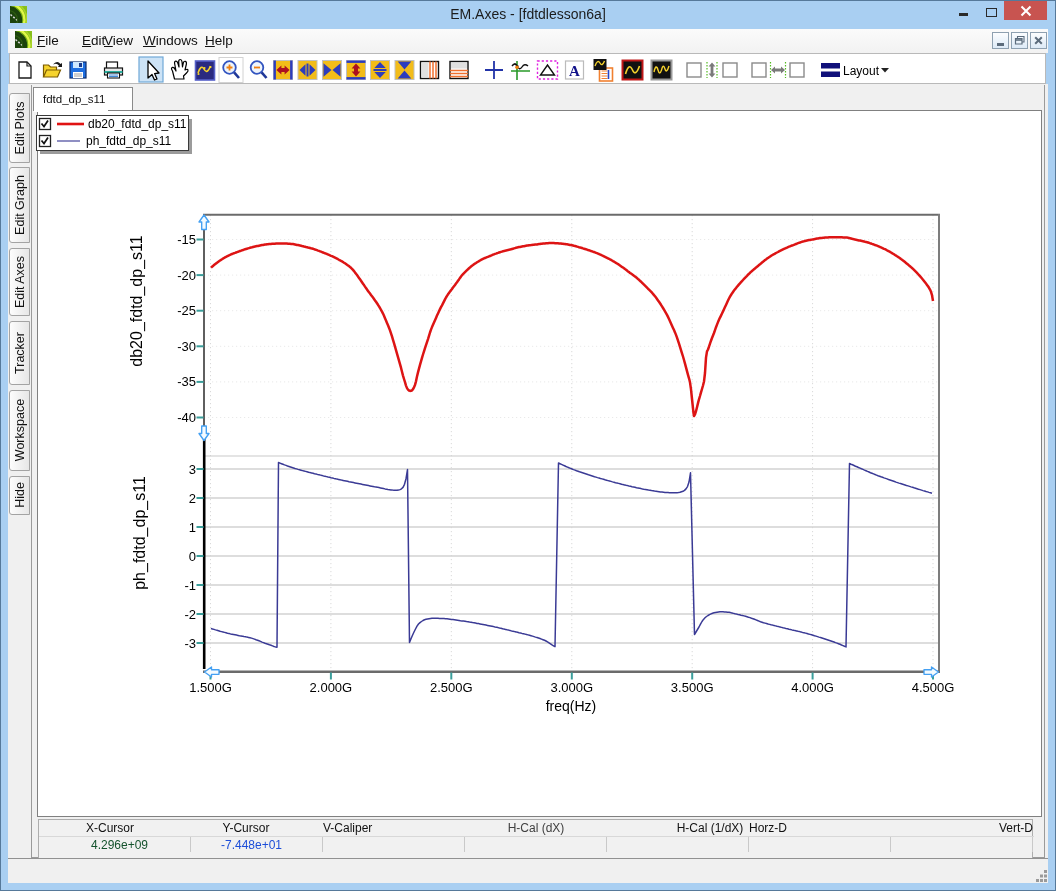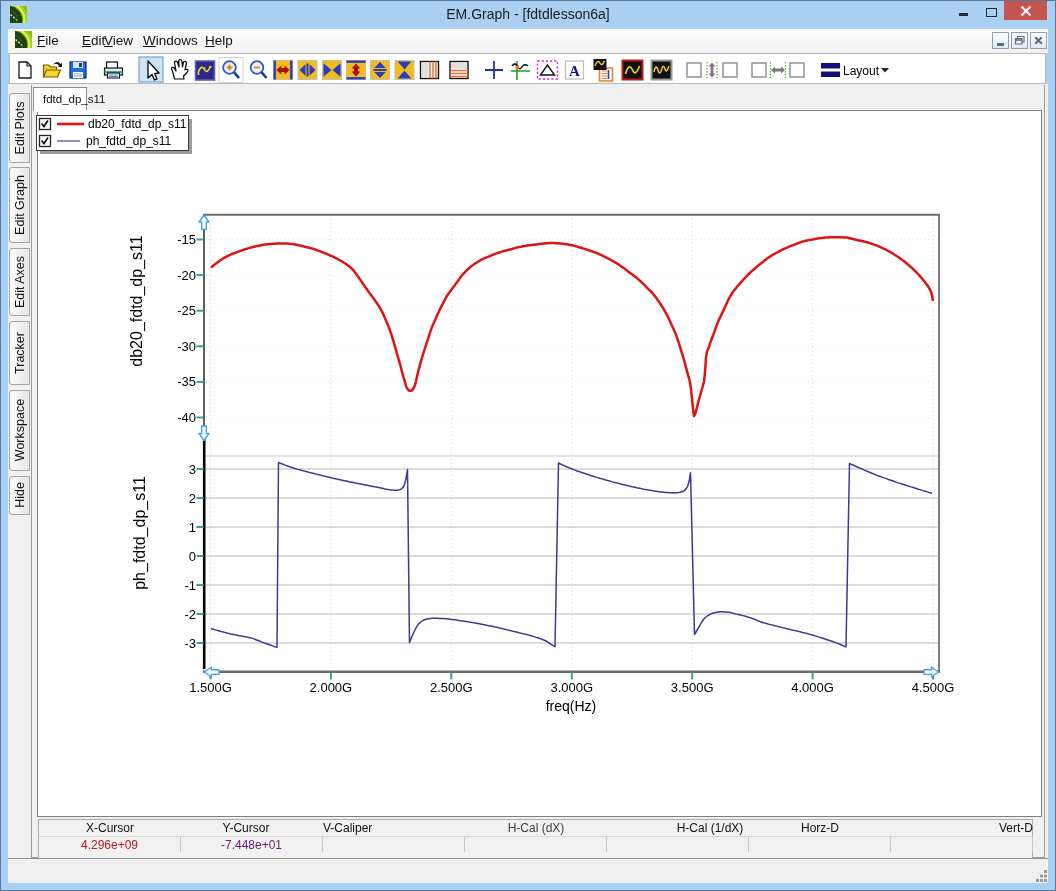--- a/index.html
+++ b/index.html
@@ -17,21 +17,21 @@
         </linearGradient>
       </defs>
       <rect width="17" height="17" fill="url(#gg)"></rect>
       <circle cx="-2" cy="14" r="14.2" fill="#1c430c"></circle>
       <circle cx="-2" cy="14" r="16.4" fill="none" stroke="#dff648" stroke-width="2.6"></circle>
       <circle cx="-2" cy="14" r="18.9" fill="none" stroke="#a8d428" stroke-width="1.6"></circle>
       <circle cx="-2" cy="14" r="14.9" fill="none" stroke="#7ab01a" stroke-width="0.7"></circle>
       <path d="M0.5 8.5 L 8.5 15.5" stroke="#d8d8d8" stroke-width="1.5" stroke-dasharray="2,1.6"></path>
       <circle cx="-2" cy="14" r="9.5" fill="none" stroke="#2e5c10" stroke-width="1.2"></circle>
     </svg></div>
-<div class="abs" style="left:0;top:6px;width:1056px;text-align:center;font-size:14px;color:#1c1c1c">EM.Graph - [fdtdlesson6a]</div>
+<div class="abs" style="left:0;top:6px;width:1056px;text-align:center;font-size:14px;color:#1c1c1c">EM.Axes - [fdtdlesson6a]</div>
 
 <div class="abs" style="left:959px;top:13px;width:9px;height:3px;background:#2a2a2a"></div>
 <div class="abs" style="left:986px;top:8px;width:11px;height:9px;border:1.5px solid #2a2a2a"></div>
 <div class="abs" style="left:1004px;top:1px;width:43px;height:19px;background:#c85450"></div>
 <svg class="abs" style="left:1019px;top:4px" width="14" height="14" viewBox="0 0 14 14">
     <path d="M2.5 2.5 L11.5 11.5 M11.5 2.5 L2.5 11.5" stroke="#fff" stroke-width="2.1"></path>
   </svg>
 
 <div class="abs" style="left:8px;top:29px;width:1040px;height:24px;background:linear-gradient(#fbfbfb,#f2f2f2)"></div>
 <div class="abs" style="left:15px;top:31px;width:17px;height:17px"><svg width="17" height="17" viewBox="0 0 17 17">
@@ -239,21 +239,21 @@
 <div class="abs" style="left:9px;top:321px;width:21px;height:64px;background:linear-gradient(to right,#fdfdfd,#e6e6e6);border:1px solid #a3a3a3;border-radius:3px 0 0 3px">
     <div class="abs" style="left:2px;top:32px;transform:rotate(-90deg);transform-origin:center;width:58px;margin-top:-8px;margin-left:-21px;text-align:center;font-size:12.5px;color:#111;white-space:nowrap">Tracker</div>
   </div>
 <div class="abs" style="left:9px;top:390px;width:21px;height:81px;background:linear-gradient(to right,#fdfdfd,#e6e6e6);border:1px solid #a3a3a3;border-radius:3px 0 0 3px">
     <div class="abs" style="left:2px;top:40px;transform:rotate(-90deg);transform-origin:center;width:75px;margin-top:-8px;margin-left:-30px;text-align:center;font-size:12.5px;color:#111;white-space:nowrap">Workspace</div>
   </div>
 <div class="abs" style="left:9px;top:476px;width:21px;height:39px;background:linear-gradient(to right,#fdfdfd,#e6e6e6);border:1px solid #a3a3a3;border-radius:3px 0 0 3px">
     <div class="abs" style="left:2px;top:19px;transform:rotate(-90deg);transform-origin:center;width:33px;margin-top:-8px;margin-left:-9px;text-align:center;font-size:12.5px;color:#111;white-space:nowrap">Hide</div>
   </div>
 
-<div class="abs" style="left:33px;top:87px;width:54px;height:24px;background:#fff;border:1px solid #8a8a8a;border-bottom:none;font-size:11.5px;color:#111;padding:5px 0 0 9px">fdtd_dp_s11</div>
+<div class="abs" style="left:33px;top:87px;width:100px;height:24px;background:#fff;border:1px solid #8a8a8a;border-bottom:none;font-size:11.5px;color:#111;padding:5px 0 0 9px">fdtd_dp_s11</div>
 
 <div class="abs" style="left:37px;top:110px;width:1005px;height:707px;background:#fff;border:1px solid #808080"></div>
 <div class="abs" style="left:34px;top:110px;width:74px;height:2px;background:#fff"></div>
 <svg class="abs" style="left:38px;top:111px" width="1003" height="705" viewBox="0 0 1003 705">
 <line x1="172.5" y1="104.0" x2="172.5" y2="560.0" stroke="#d9d9d9" stroke-width="1" stroke-dasharray="1.2,2.8"></line>
 <line x1="292.9" y1="104.0" x2="292.9" y2="560.0" stroke="#d9d9d9" stroke-width="1" stroke-dasharray="1.2,2.8"></line>
 <line x1="413.3" y1="104.0" x2="413.3" y2="560.0" stroke="#d9d9d9" stroke-width="1" stroke-dasharray="1.2,2.8"></line>
 <line x1="533.8" y1="104.0" x2="533.8" y2="560.0" stroke="#d9d9d9" stroke-width="1" stroke-dasharray="1.2,2.8"></line>
 <line x1="654.2" y1="104.0" x2="654.2" y2="560.0" stroke="#d9d9d9" stroke-width="1" stroke-dasharray="1.2,2.8"></line>
 <line x1="774.6" y1="104.0" x2="774.6" y2="560.0" stroke="#d9d9d9" stroke-width="1" stroke-dasharray="1.2,2.8"></line>
@@ -340,25 +340,25 @@
  <text x="52" y="13" font-size="12" fill="#000" font-family="Liberation Sans">db20_fdtd_dp_s11</text>
  <text x="50" y="30" font-size="12" fill="#000" font-family="Liberation Sans">ph_fdtd_dp_s11</text>
 </svg>
 
 <div class="abs" style="left:38px;top:819px;width:995px;height:43px;border:1px solid #adadad;background:#f1f1f1">
 <div class="abs" style="left:0px;top:0;width:142px;height:15px;text-align:center;font-size:12px;color:#111;padding-top:1px">X-Cursor</div>
 <div class="abs" style="left:136px;top:0;width:142px;height:15px;text-align:center;font-size:12px;color:#111;padding-top:1px">Y-Cursor</div>
 <div class="abs" style="left:284px;top:0;width:142px;height:15px;text-align:left;font-size:12px;color:#111;padding-top:1px">V-Caliper</div>
 <div class="abs" style="left:426px;top:0;width:142px;height:15px;text-align:center;font-size:12px;color:#404040;padding-top:1px">H-Cal (dX)</div>
 <div class="abs" style="left:600px;top:0;width:142px;height:15px;text-align:center;font-size:12px;color:#111;padding-top:1px">H-Cal (1/dX)</div>
-<div class="abs" style="left:710px;top:0;width:142px;height:15px;text-align:center;font-size:12px;color:#111;padding-top:1px">Horz-D</div>
+<div class="abs" style="left:710px;top:0;width:142px;height:15px;text-align:left;font-size:12px;color:#111;padding-top:1px">Horz-D</div>
 <div class="abs" style="left:852px;top:0;width:142px;height:15px;text-align:right;font-size:12px;color:#111;padding-top:1px">Vert-D</div>
 <div class="abs" style="left:0;top:16px;width:995px;height:1px;background:#d8d8d8"></div>
-<div class="abs" style="left:0px;top:17px;width:142px;height:15px;border-right:1px solid #c9c9c9;text-align:center;font-size:12px;color:#b91c1c;padding-top:1px">4.296e+09</div>
-<div class="abs" style="left:142px;top:17px;width:142px;height:15px;border-right:1px solid #c9c9c9;text-align:center;font-size:12px;color:#701a75;padding-top:1px">-7.448e+01</div>
+<div class="abs" style="left:10px;top:17px;width:142px;height:15px;border-right:1px solid #c9c9c9;text-align:center;font-size:12px;color:#14532d;padding-top:1px">4.296e+09</div>
+<div class="abs" style="left:142px;top:17px;width:142px;height:15px;border-right:1px solid #c9c9c9;text-align:center;font-size:12px;color:#1d4ed8;padding-top:1px">-7.448e+01</div>
 <div class="abs" style="left:284px;top:17px;width:142px;height:15px;border-right:1px solid #c9c9c9;text-align:center;font-size:12px;color:#111;padding-top:1px"></div>
 <div class="abs" style="left:426px;top:17px;width:142px;height:15px;border-right:1px solid #c9c9c9;text-align:center;font-size:12px;color:#111;padding-top:1px"></div>
 <div class="abs" style="left:568px;top:17px;width:142px;height:15px;border-right:1px solid #c9c9c9;text-align:center;font-size:12px;color:#111;padding-top:1px"></div>
 <div class="abs" style="left:710px;top:17px;width:142px;height:15px;border-right:1px solid #c9c9c9;text-align:center;font-size:12px;color:#111;padding-top:1px"></div>
 <div class="abs" style="left:852px;top:17px;width:142px;height:15px;border-right:1px solid #c9c9c9;text-align:center;font-size:12px;color:#111;padding-top:1px"></div>
 </div>
 
 <div class="abs" style="left:8px;top:858px;width:1040px;height:25px;background:#f0f0f0;border-top:1px solid #919191"></div>
 <svg class="abs" style="left:1036px;top:870px" width="12" height="12" viewBox="0 0 12 12">
     <g fill="#9a9a9a">

